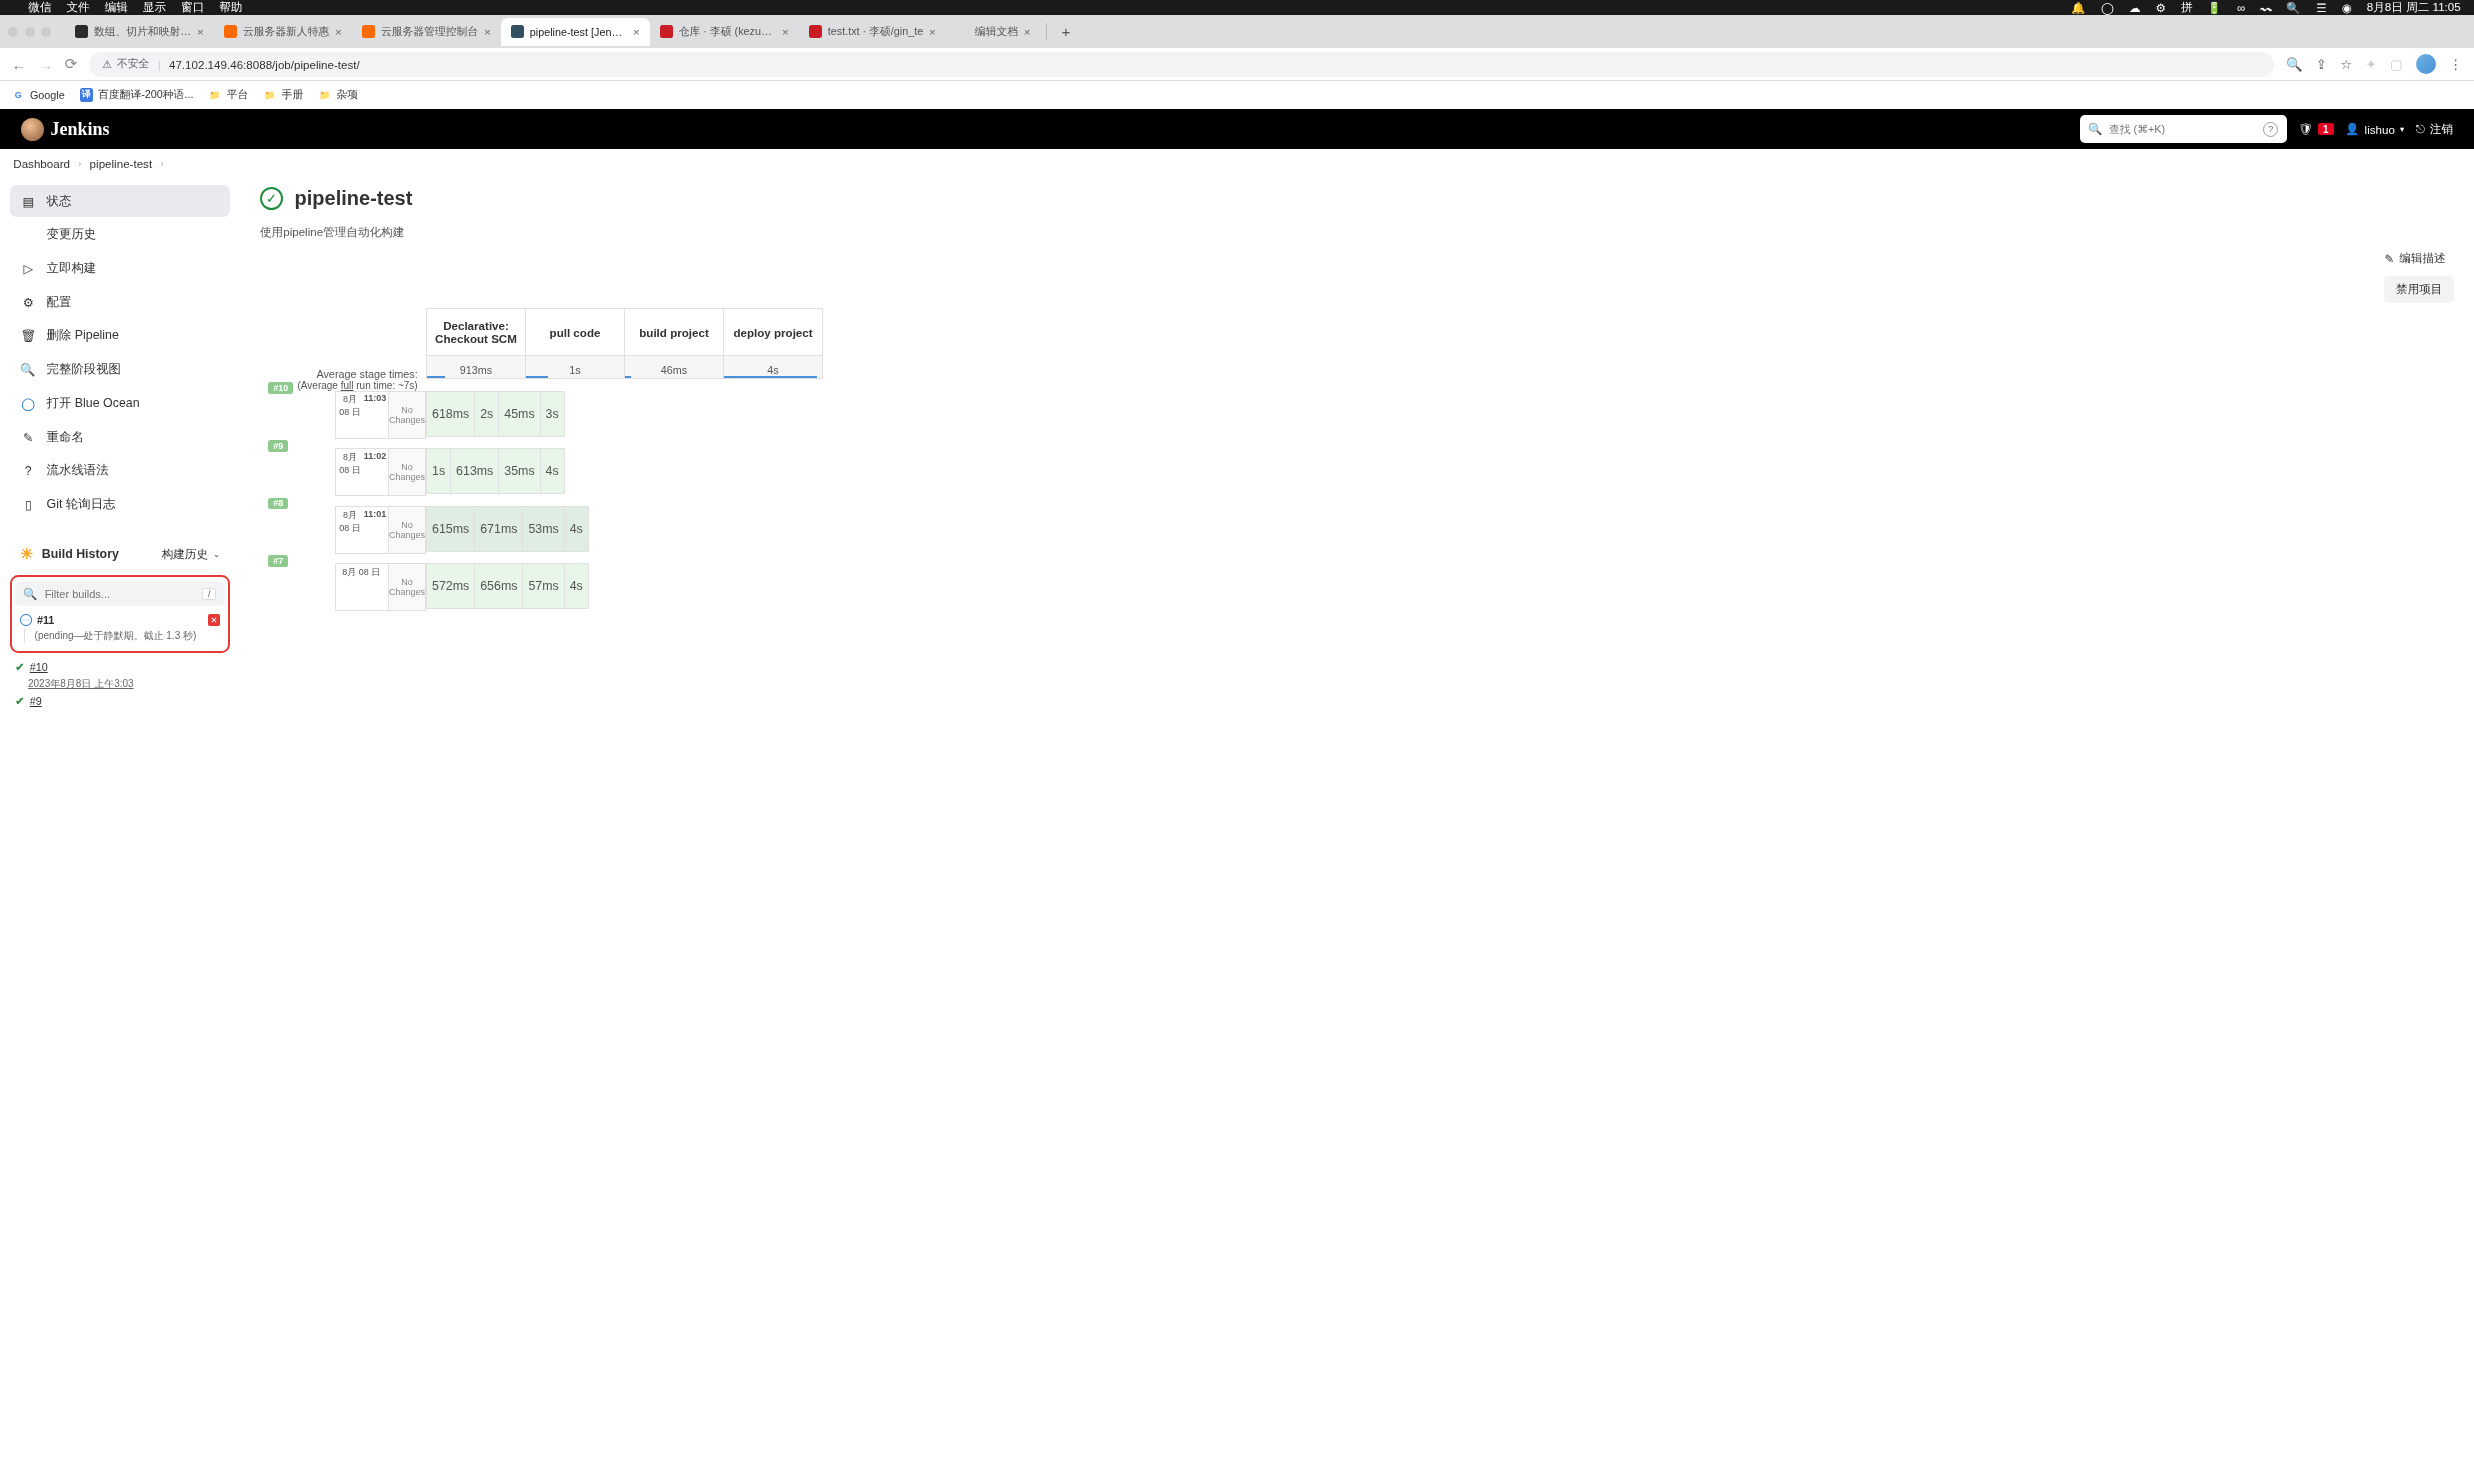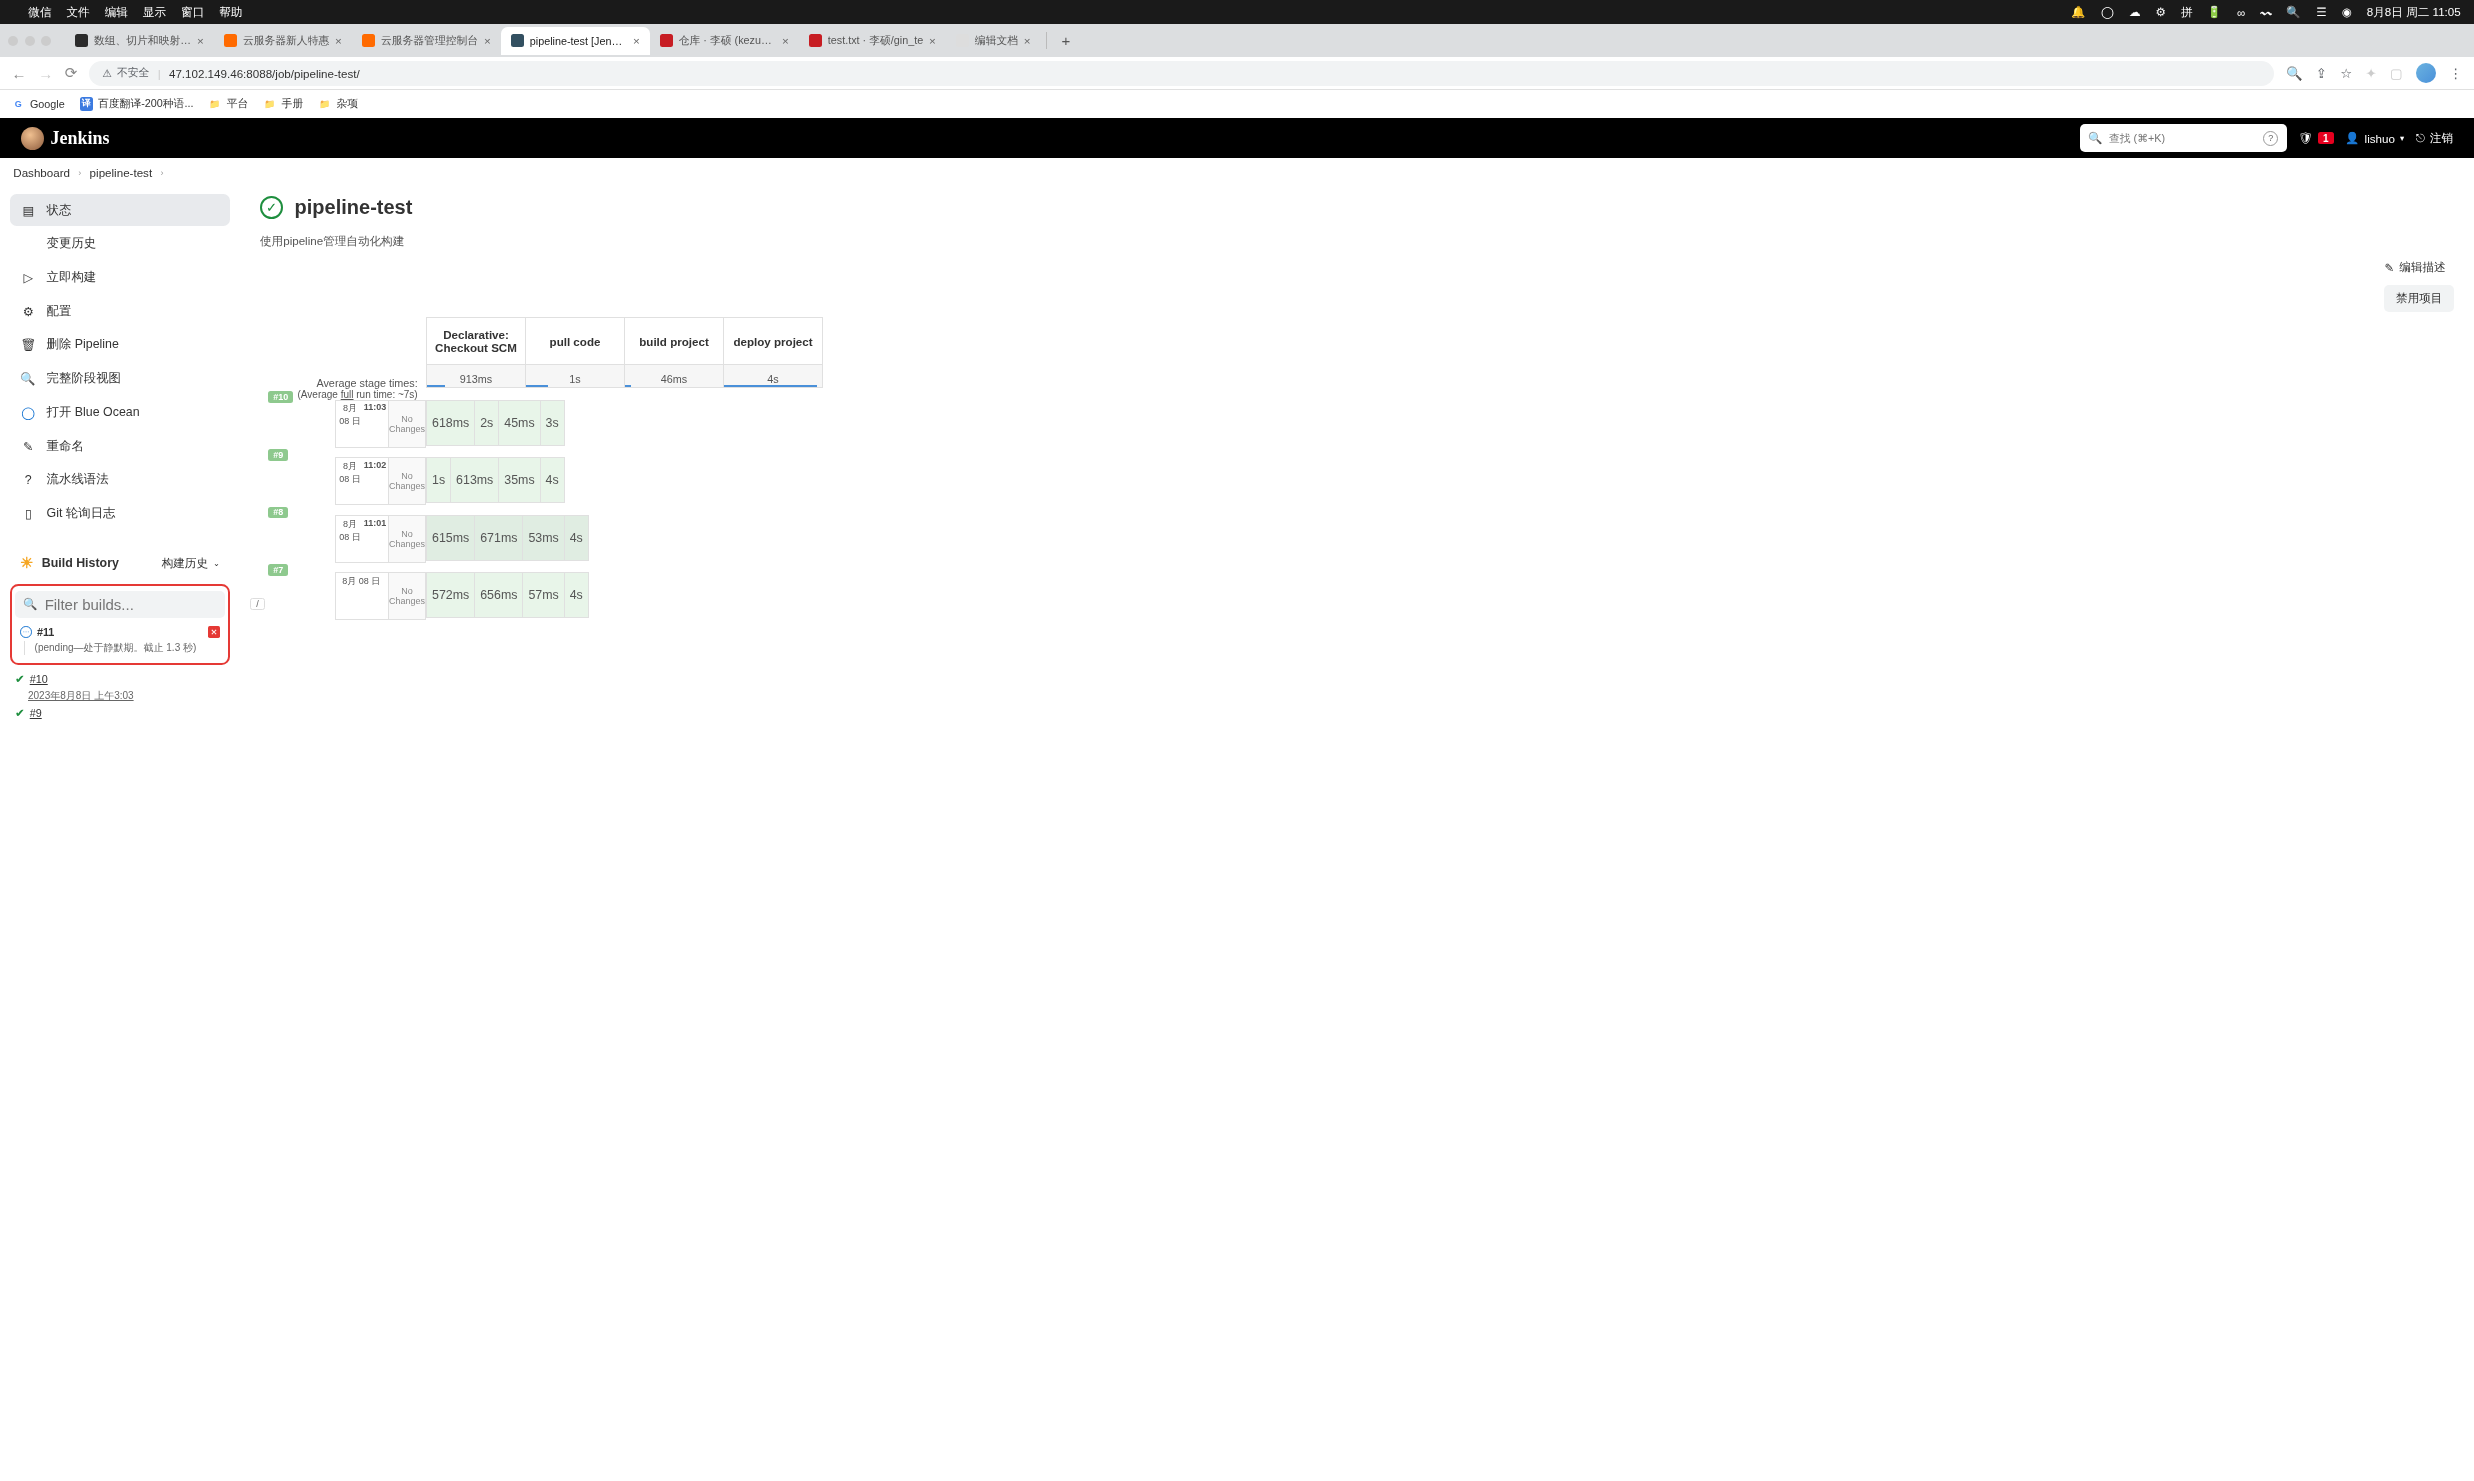--- a/index.html
+++ b/index.html
@@ -1,19 +1,19 @@
 <!DOCTYPE html>
 <html style="font-size:13.3px"><head>
 <meta charset="utf-8">
 <style>
 * { margin: 0; padding: 0; box-sizing: border-box; }
 body { font-family: -apple-system, BlinkMacSystemFont, "Segoe UI", sans-serif; font-size: 11.6px; color: #333; background: #fff; }
 
 
-.mac-menubar { background: #1a1a1a; color: #fff; height: 24px; display: flex; align-items: center; padding: 0 13.3px; font-size: 11.6px; justify-content: space-between; }
+.mac-menubar { background: #1a1a1a; color: #fff; height: 15px; display: flex; align-items: center; padding: 0 13.3px; font-size: 11.6px; justify-content: space-between; }
 .mac-menubar .left, .mac-menubar .right { display: flex; align-items: center; gap: 15px; }
 .mac-menubar .apple { font-size: 13.3px; }
 .mac-menubar .right .icon { font-size: 11.6px; }
 
 
 .tab-strip { background: #dcdee0; height: 33px; display: flex; align-items: center; padding: 0 8.3px; gap: 0; }
 .traffic-lights { display: flex; gap: 6.6px; margin-right: 13.3px; }
 .traffic-lights .dot { width: 10px; height: 10px; border-radius: 50%; background: #ccc; }
 .tab { display: flex; align-items: center; gap: 5.8px; padding: 0 10px; height: 28px; font-size: 10.8px; color: #555; border-radius: 6.6px 6.6px 0 0; max-width: 149px; white-space: nowrap; overflow: hidden; cursor: pointer; }
 .tab.active { background: #fff; color: #222; }
@@ -60,21 +60,21 @@
 .side-item.active { background: #e8eaed; font-weight: 500; }
 .side-item .icon { width: 16.6px; display: flex; justify-content: center; color: #333; }
 
 
 .bh-header { display: flex; align-items: center; justify-content: space-between; padding: 8.3px 10px; margin-top: 16.6px; }
 .bh-header .left { display: flex; align-items: center; gap: 8.3px; font-weight: 600; font-size: 12.4px; }
 .bh-header .sun { color: #f5a623; font-size: 15px; }
 .bh-header .right { display: flex; align-items: center; gap: 5px; font-size: 11.6px; cursor: pointer; }
 .bh-filter-wrap { border: 2.1px solid #e53935; border-radius: 8.3px; padding: 5px 3.3px 3.3px 3.3px; margin: 3.3px 0; }
 .bh-filter { display: flex; align-items: center; background: #f1f3f4; border-radius: 5px; padding: 5px 8.3px; gap: 6.6px; margin-bottom: 3.3px; }
-.bh-filter input { border: none; background: transparent; flex: 1; outline: none; font-size: 15px; }
+.bh-filter input { border: none; background: transparent; flex: 1; outline: none; font-size: 11px; }
 .bh-filter .kbd { background: #fff; border: 0.8px solid #ddd; border-radius: 2.5px; padding: 0 5px; font-size: 9px; color: #666; }
 .bh-build { padding: 5px 5px; font-size: 10.8px; }
 .bh-build .row1 { display: flex; align-items: center; gap: 7px; justify-content: space-between; }
 .bh-build .status-dot { width: 11.6px; height: 11.6px; border-radius: 50%; border: 1.7px solid #1976d2; display: flex; align-items: center; justify-content: center; font-size: 6.6px; color: #1976d2; flex-shrink: 0; }
 .bh-build .xbtn { width: 11.6px; height: 11.6px; background: #e53935; color: #fff; font-size: 8.3px; display: flex; align-items: center; justify-content: center; border-radius: 1.7px; cursor: pointer; }
 .bh-build .pending { color: #666; font-size: 10px; padding-left: 10px; border-left: 1.7px solid #ddd; margin-left: 3.3px; margin-top: 2.5px; }
 .bh-item { padding: 3.3px 5px; font-size: 10.8px; display: flex; align-items: center; gap: 5px; }
 .bh-item .ok { color: #1e8e3e; font-size: 11.6px; }
 .bh-item a { color: #333; text-decoration: underline; cursor: pointer; }
 .bh-date { padding-left: 18px; font-size: 10px; color: #666; text-decoration: underline; }

